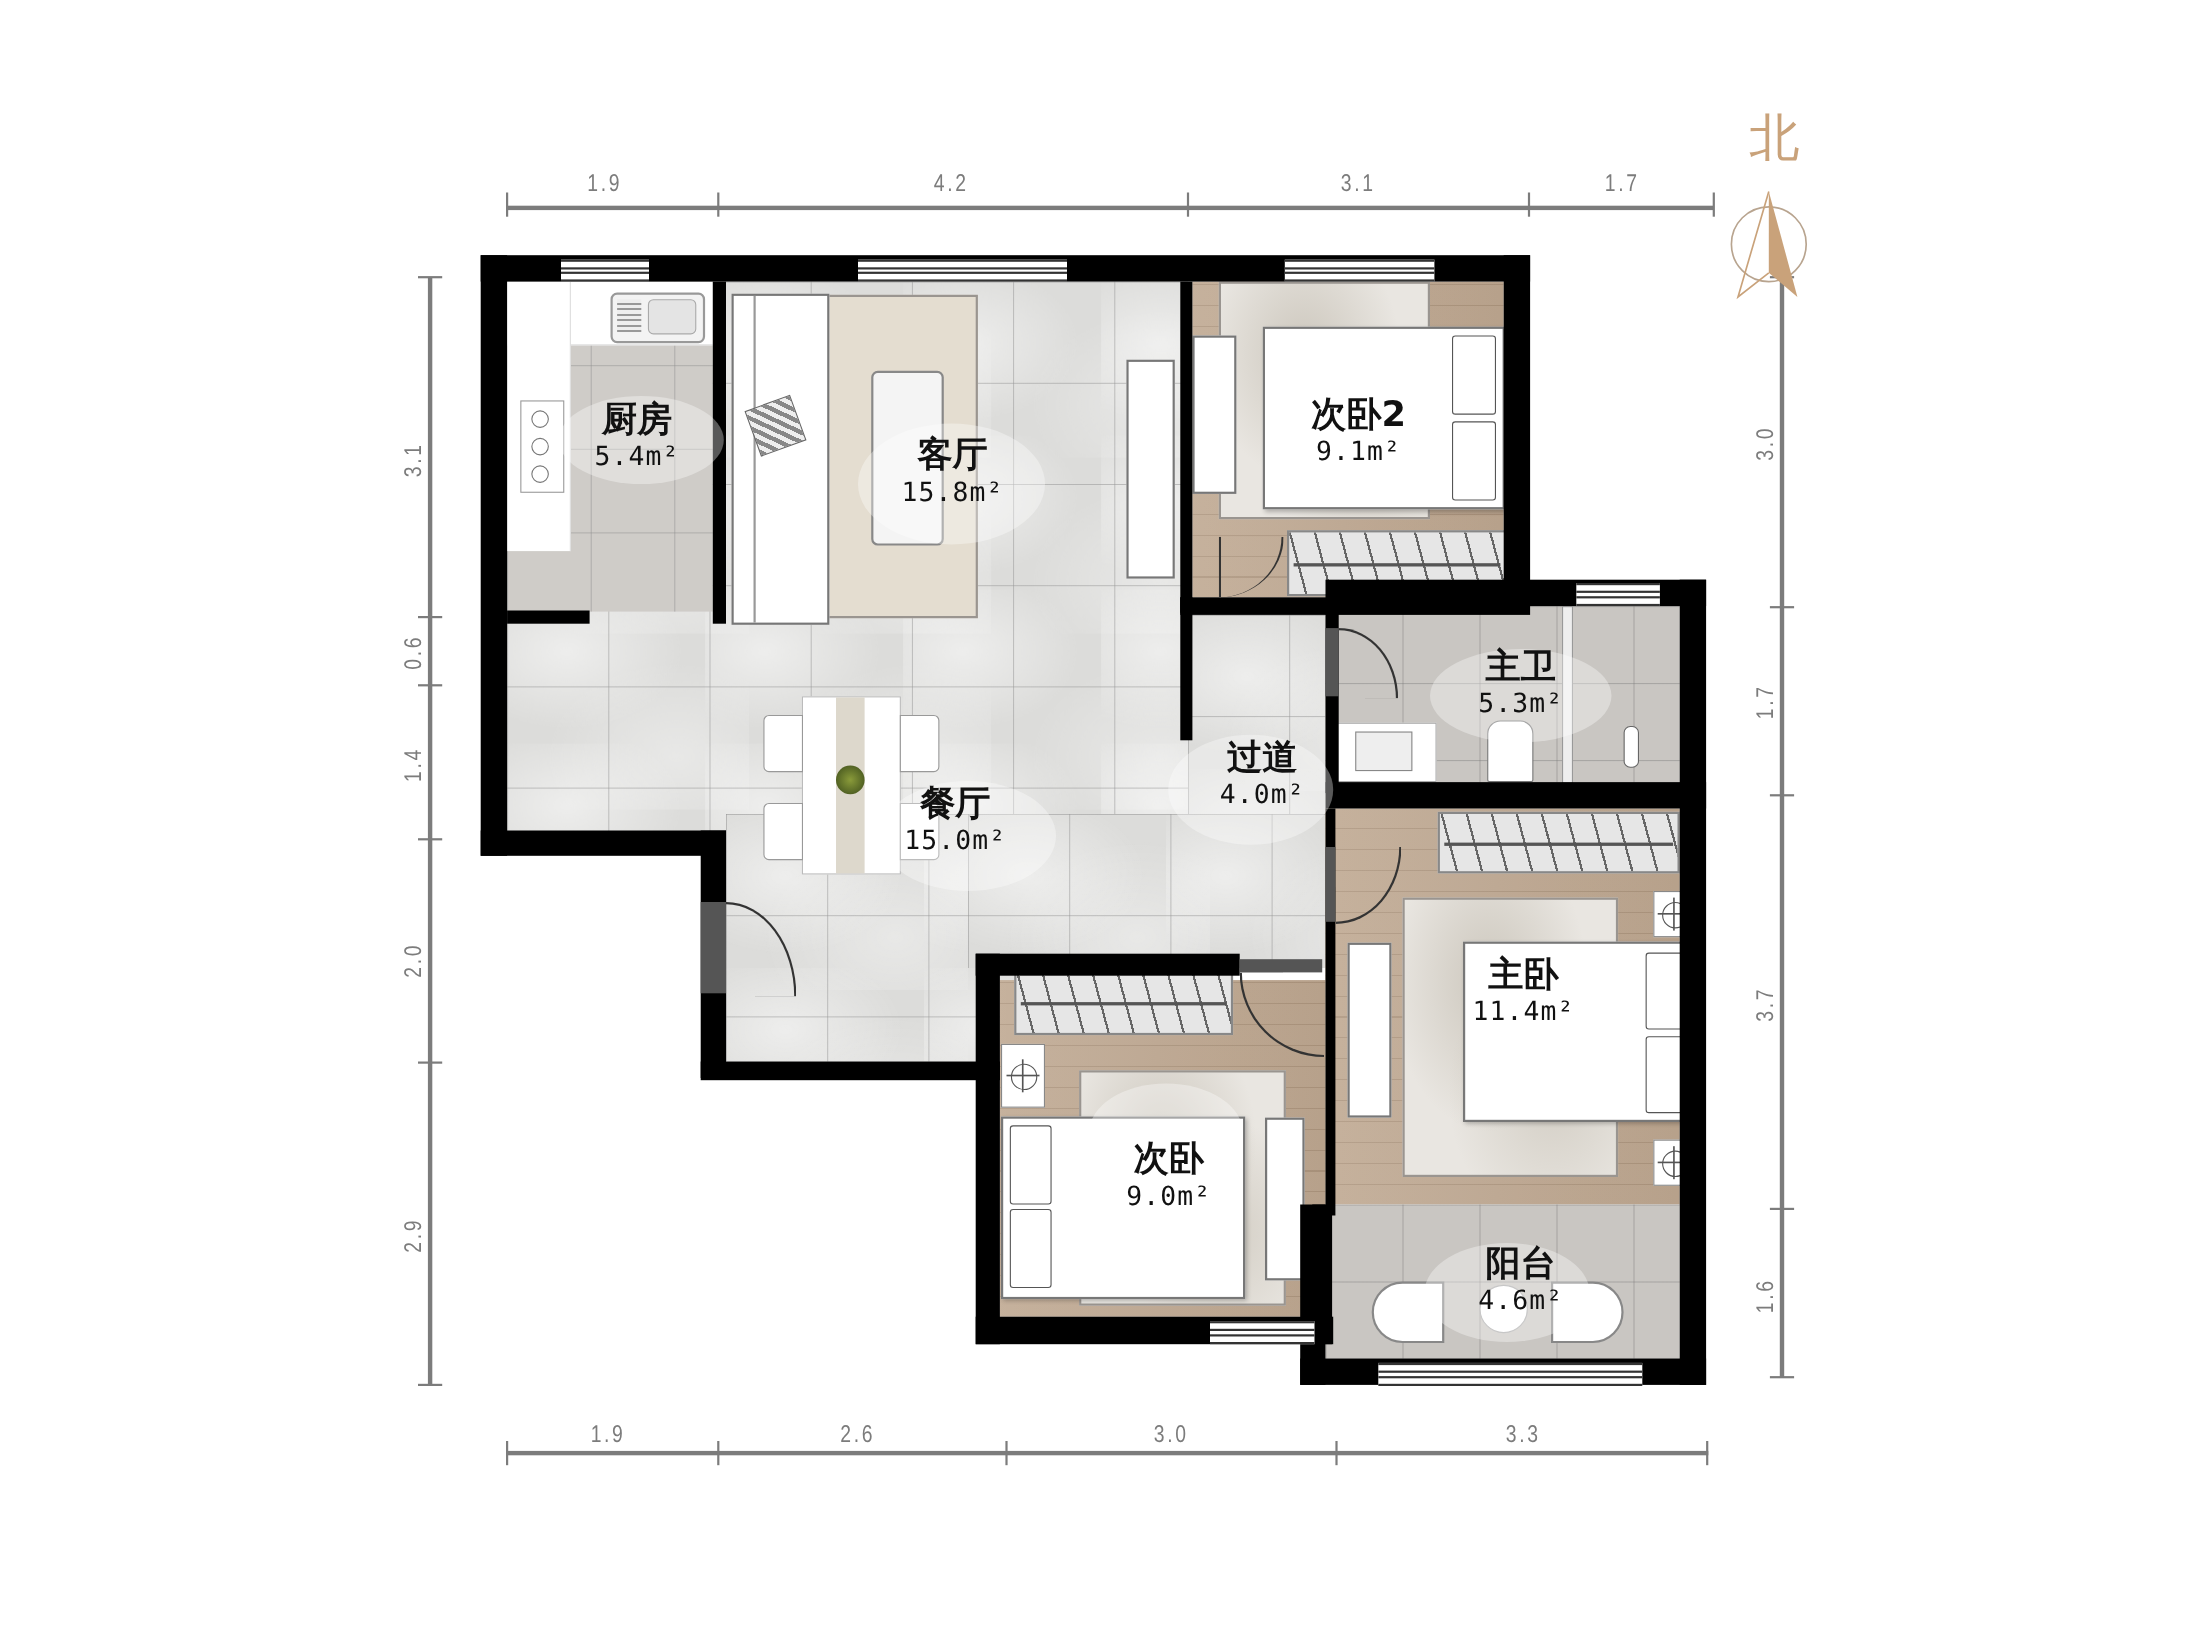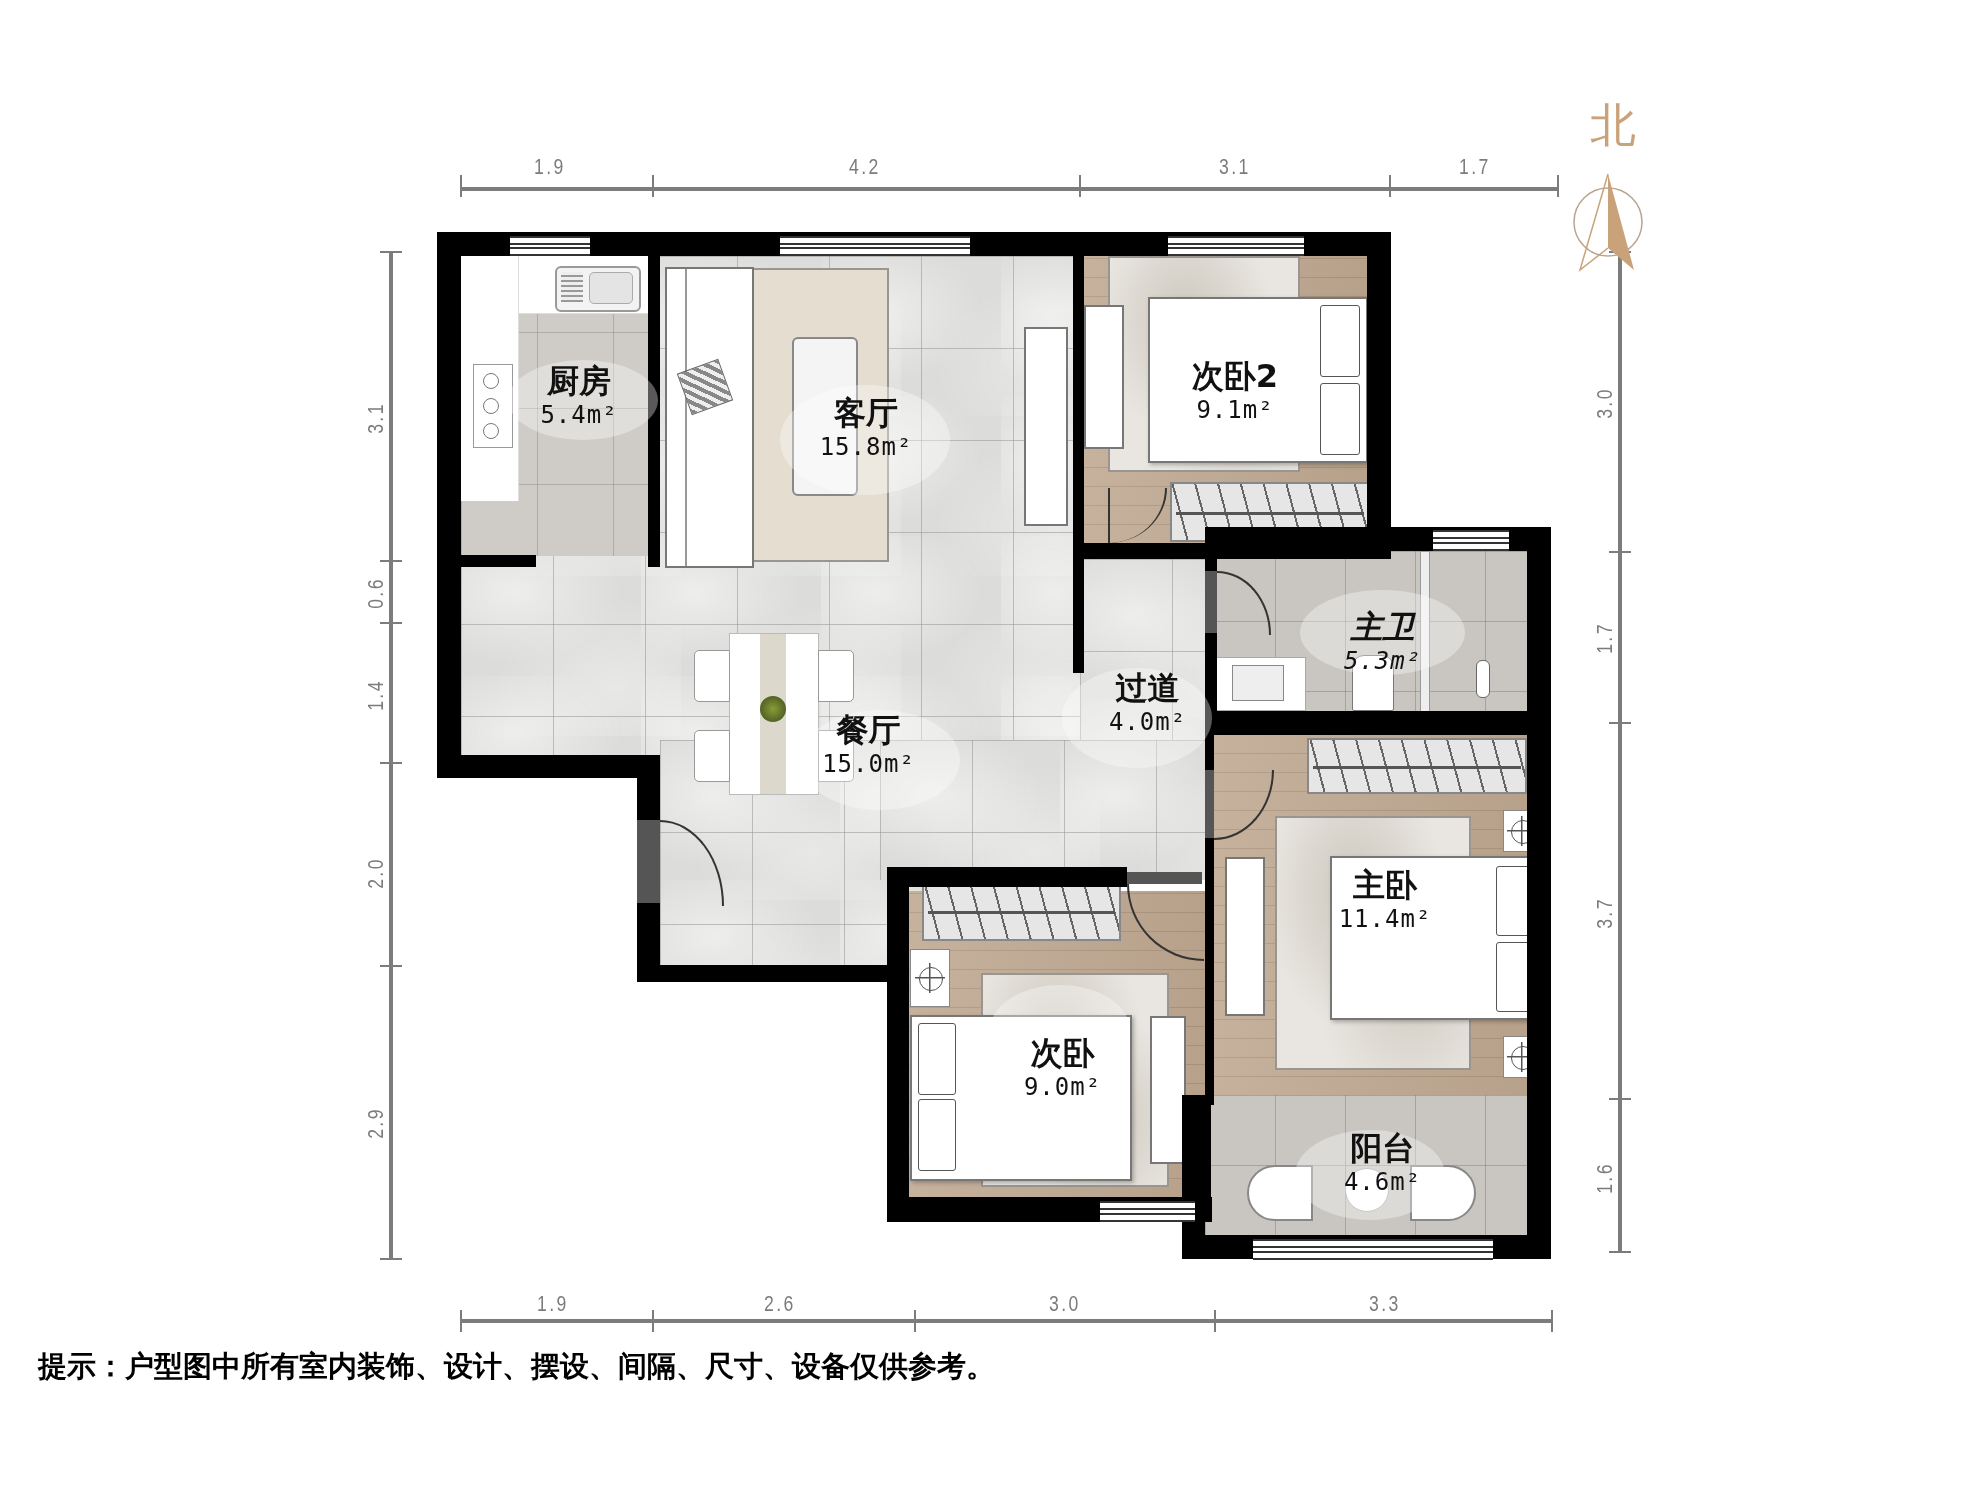--- a/index.html
+++ b/index.html
@@ -271,21 +271,21 @@
     <span class="name">客厅</span>
     <span class="area">15.8m²</span>
   </div>
 
   <div class="label" style="left:1170px;top:357px;width:130px;">
     <span class="name">次卧2</span>
     <span class="area">9.1m²</span>
   </div>
 
   <div class="glow" style="left:1300px;top:590px;width:165px;height:85px;"></div>
-  <div class="label" style="left:1325px;top:608px;width:115px;font-style:italic;">
+  <div class="label" style="left:1325px;top:586px;width:115px;">
     <span class="name">主卫</span>
     <span class="area">5.3m²</span>
   </div>
 
   <div class="glow" style="left:1062px;top:668px;width:150px;height:100px;"></div>
   <div class="label" style="left:1090px;top:669px;width:115px;">
     <span class="name">过道</span>
     <span class="area">4.0m²</span>
   </div>
 
@@ -307,14 +307,13 @@
   </div>
 
   <div class="glow" style="left:1295px;top:1130px;width:150px;height:90px;"></div>
   <div class="label" style="left:1325px;top:1129px;width:115px;">
     <span class="name">阳台</span>
     <span class="area">4.6m²</span>
   </div>
 </div>
 
 <div class="notes">
-  <div>提示：户型图中所有室内装饰、设计、摆设、间隔、尺寸、设备仅供参考。</div>
 </div>
 
 </body></html>

